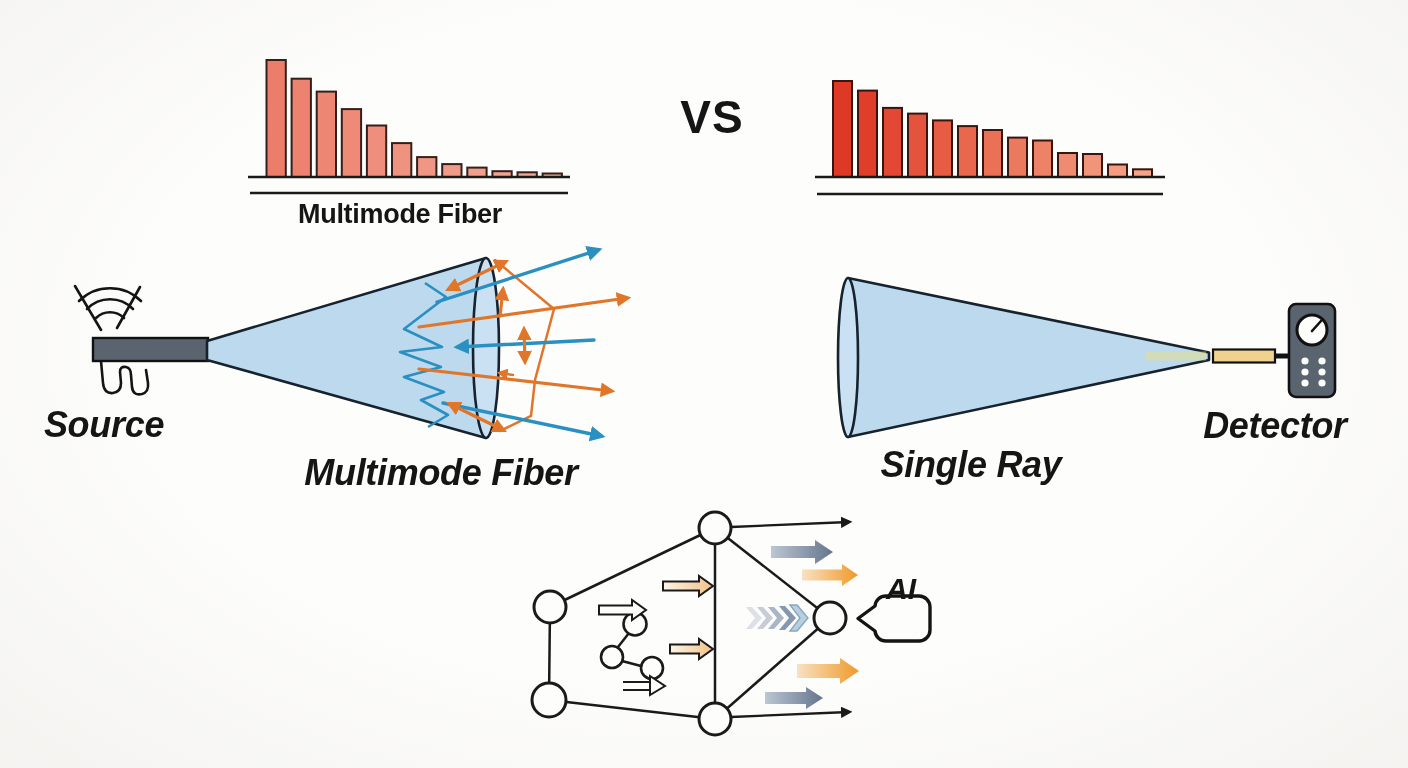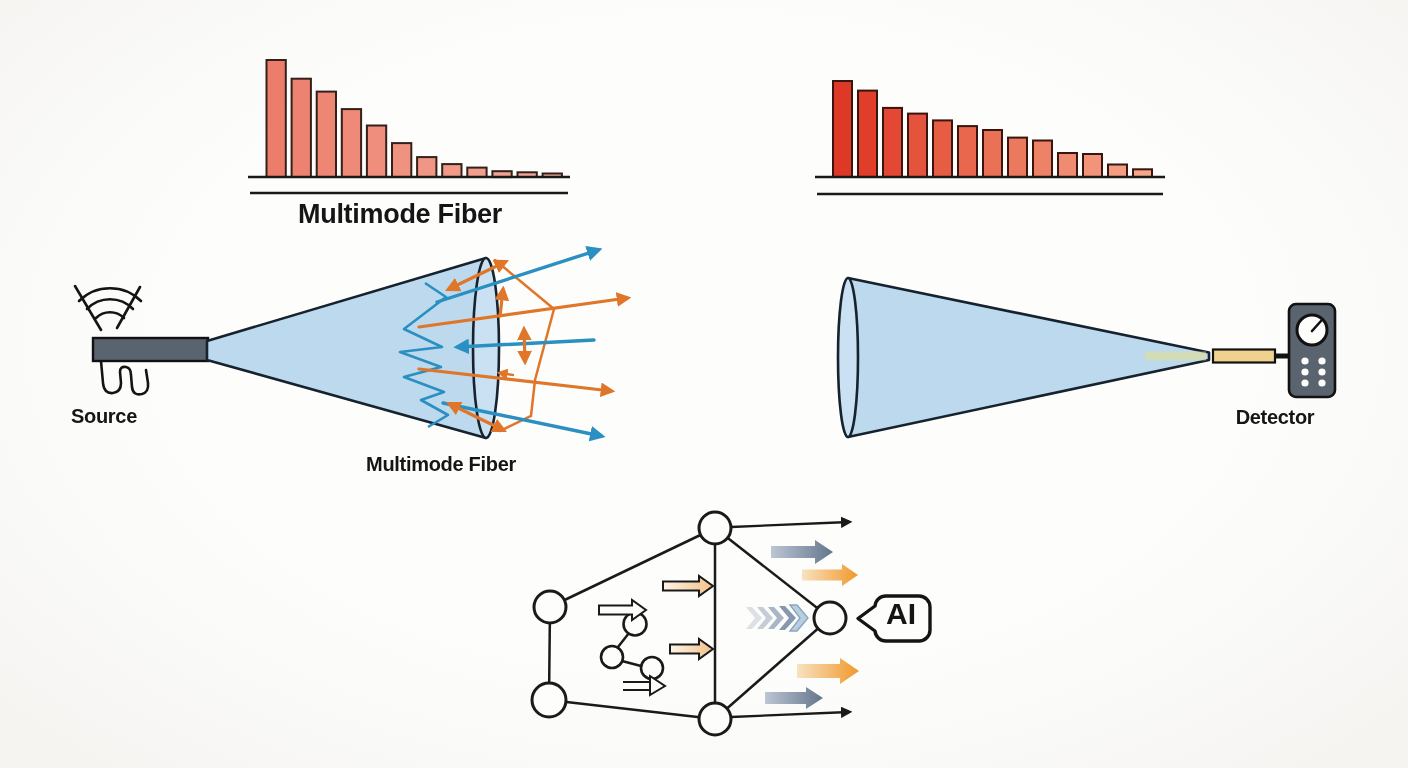--- a/index.html
+++ b/index.html
@@ -7,21 +7,21 @@
   .canvas{
     position:relative;width:1408px;height:768px;overflow:hidden;
     background:radial-gradient(ellipse at 50% 45%, #fdfdfc 55%, #f4f3f0 100%);
   }
   svg{position:absolute;left:0;top:0;}
   .label{
     position:absolute;font-weight:bold;color:#151515;text-align:center;
     letter-spacing:-0.3px;line-height:1.1;
   }
   .lbl-chart{font-size:27px;}
-  .lbl-mid{font-size:20px;}
+  .lbl-mid{font-size:36px;font-style:italic;}
   .lbl-vs{font-size:46px;font-weight:800;letter-spacing:1px;}
   .lbl-ai{font-size:30px;letter-spacing:0;}
 </style>
 </head>
 <body>
 
 <div class="canvas">
 <svg width="1408" height="768" viewBox="0 0 1408 768">
   <defs>
     <marker id="ab" viewBox="0 0 10 10" refX="7" refY="5" markerWidth="4.6" markerHeight="4.6" orient="auto-start-reverse">
@@ -189,17 +189,19 @@
       <path d="M768 607 L774 607 L784 618 L774 629 L768 629 L777 618 Z" fill="#aab6c5"></path>
       <path d="M779 606 L785 606 L796 618 L785 630 L779 630 L789 618 Z" fill="#8598af"></path>
       <path d="M790 605 L797 605 L808 618 L797 631 L790 631 L800 618 Z" fill="#b7cfe0" stroke="#8aa5bc" stroke-width="1.4"></path>
     </g>
 
     <path d="M886 596 L919 596 A11 11 0 0 1 930 607 L930 630 A11 11 0 0 1 919 641 L886 641 A11 11 0 0 1 875 631 L858 618.5 L875 606 A11 11 0 0 1 886 596 Z" fill="#fdfdfb" stroke="#141414" stroke-width="3.4" stroke-linejoin="round"></path>
   </g>
 </svg>
 
 <div class="label lbl-chart" style="left:250px;top:200px;width:300px;">Multimode Fiber</div>
+<div class="label lbl-vs" style="left:652px;top:92px;width:120px;">VS</div>
 <div class="label lbl-mid" style="left:29px;top:405px;width:150px;">Source</div>
 <div class="label lbl-mid" style="left:291px;top:453px;width:300px;">Multimode Fiber</div>
+<div class="label lbl-mid" style="left:821px;top:445px;width:300px;">Single Ray</div>
 <div class="label lbl-mid" style="left:1200px;top:406px;width:150px;">Detector</div>
-<div class="label lbl-ai" style="left:872px;top:597px;width:58px;">AI</div>
+<div class="label lbl-ai" style="left:872px;top:572px;width:58px;font-style:italic;">AI</div>
 </div>
 
 </body></html>

